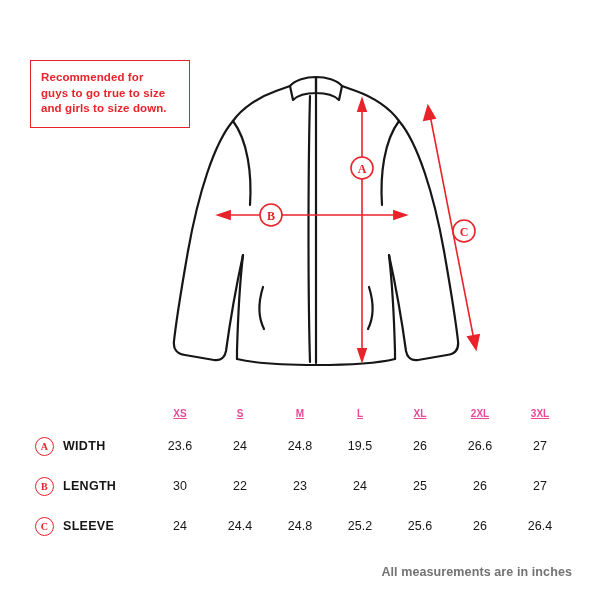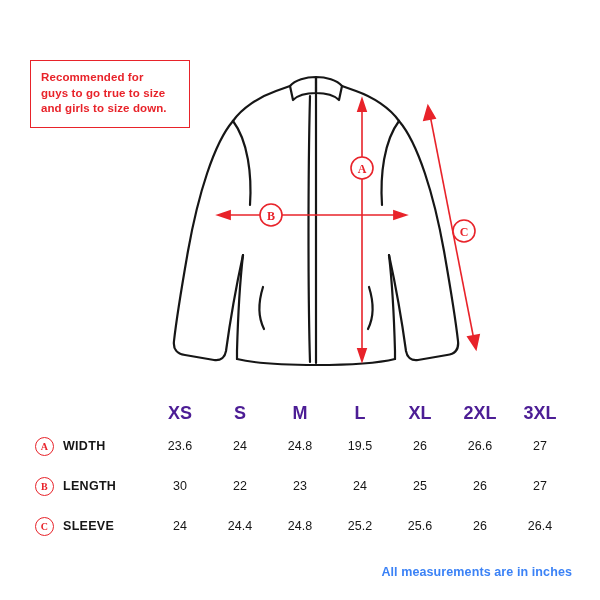--- a/index.html
+++ b/index.html
@@ -62,24 +62,25 @@
   table.size-table th,
   table.size-table td {
     text-align: center;
     font-size: 12.5px;
     color: #161616;
     padding: 0;
     height: 40px;
     vertical-align: middle;
   }
   table.size-table th {
-    color: #4c1d95;
-    font-weight: bold;
-    font-size: 18px;
+    color: #ec4899;
+    font-weight: bold;
+    font-size: 10px;
     height: 26px;
+    text-decoration: underline;
   }
   th.corner-col, td.row-head {
     width: 120px;
     text-align: left;
   }
   td.row-head {
     color: #161616;
     font-weight: bold;
     font-size: 13px;
     letter-spacing: 0.3px;
@@ -101,21 +102,21 @@
     color: #e8232a;
     font-size: 10px;
     font-weight: bold;
     font-family: "Liberation Serif", serif;
     flex: 0 0 auto;
   }
   .footnote {
     position: absolute;
     right: 28px;
     top: 565px;
-    color: #3b82f6;
+    color: #737373;
     font-size: 12.5px;
     font-weight: bold;
     letter-spacing: 0.1px;
     text-align: center;
   }
 </style>
 </head>
 <body>
 
 <div class="page">

